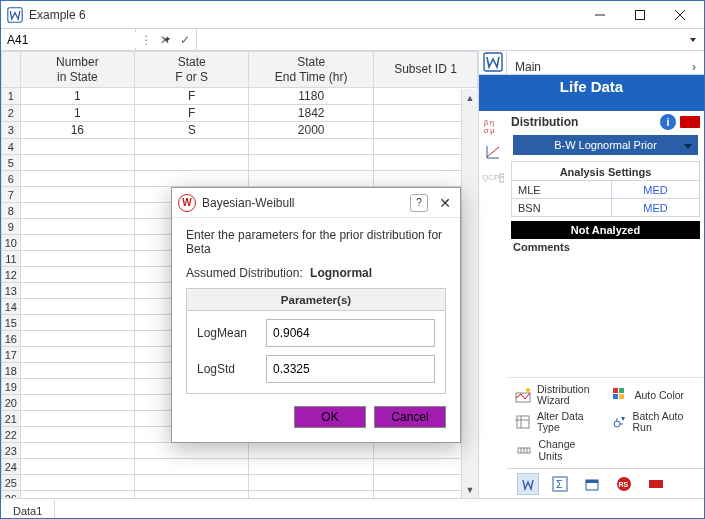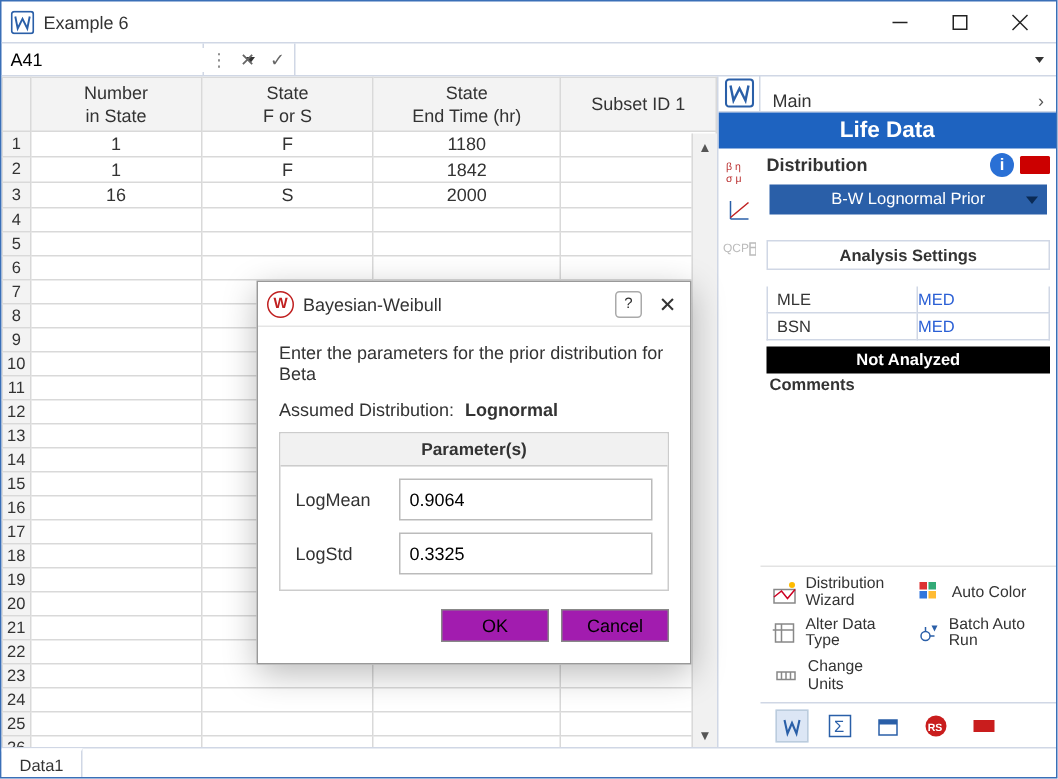--- a/index.html
+++ b/index.html
@@ -45,34 +45,34 @@
 
 .sheetbar { height:22px; border-top:1px solid #d0d7e5; display:flex; align-items:stretch; font-size:11px;}
 .sheetbar .tab { padding:2px 12px; border-right:1px solid #d0d7e5; border-top:2px solid #fff; background:#fff; display:flex; align-items:center;}
 
 
 .mainbar { height:24px; display:flex; align-items:flex-end; border-bottom:1px solid #d0d7e5; }
 .mainbar .w-icon { width:28px; height:24px; display:flex; align-items:center; justify-content:center; border-right:1px solid #d0d7e5;}
 .mainbar .w-icon svg { width:20px; height:20px;}
 .mainbar .label { flex:1; padding:0 8px; color:#333; }
 .mainbar .chev { width:20px; text-align:center; color:#555; }
-.lifedata-hdr { background:#1e63c0; color:#fff; text-align:center; font-size:15px; font-weight:bold; height:24px; line-height:24px; }
+.lifedata-hdr { background:#1e63c0; color:#fff; text-align:center; font-size:15px; font-weight:bold; height:36px; line-height:24px; }
 .panel-body { flex:1; display:flex; }
 .tool-col { width:28px; display:flex; flex-direction:column; align-items:center; gap:4px; padding-top:4px;}
 .tool-col .t-icon { width:22px; height:22px; display:flex; align-items:center; justify-content:center; font-size:10px; color:#888;}
 .settings { flex:1; display:flex; flex-direction:column; }
 .dist-row { height:22px; display:flex; align-items:center; padding:0 4px; }
 .dist-row .lbl { flex:1; font-weight:bold; }
 .dist-row .info { width:16px; height:16px; border-radius:50%; background:#2a70d5; color:#fff; font-size:11px; font-weight:bold; display:flex; align-items:center; justify-content:center; margin-right:4px;}
 .dist-row .red-pill { width:20px; height:12px; background:#c00; border-radius:1px;}
 .dist-sel { margin:2px 6px 6px; height:20px; background:#2a5fa8; color:#fff; display:flex; align-items:center; justify-content:center; font-size:11px; position:relative;}
 .dist-sel .dd { position:absolute; right:6px; top:4px; }
-.analysis-hdr { text-align:center; font-weight:bold; height:20px; line-height:20px; border:1px solid #d0d7e5; margin:11px 4px; font-size:11px;}
+.analysis-hdr { text-align:center; font-weight:bold; height:20px; line-height:20px; border:1px solid #d0d7e5; margin:0 4px; font-size:11px;}
 .kv { display:flex; margin:0 4px; }
-.kv>div { flex:1; border:1px solid #d0d7e5; border-top:0; height:18px; line-height:18px; font-size:11px; text-align:left;}
+.kv>div { flex:1; border:1px solid #d0d7e5; border-top:0; height:18px; line-height:18px; font-size:11px; text-align:center;}
 .kv>div:first-child { border-right:0; text-align:left; padding:0 6px;}
 .kv>div.val { color:#2a5fd5; }
 .not-analyzed { background:#000; color:#fff; text-align:center; font-weight:bold; height:18px; line-height:18px; margin:4px 4px 0; font-size:11px;}
 .comments-hdr { font-weight:bold; font-size:11px; padding:2px 6px; }
 .comments-box { flex:1; margin:0 4px 4px; }
 .actions { display:grid; grid-template-columns:1fr 1fr; gap:4px 10px; padding:6px 8px; font-size:10.5px; border-top:1px solid #e3e3e3;}
 .actions .act { display:flex; align-items:center; gap:6px;}
 .actions .act .ic { width:18px; height:18px; display:flex; align-items:center; justify-content:center;}
 .btmbar { height:30px; border-top:1px solid #d0d7e5; display:flex; align-items:center; gap:10px; padding:0 10px; }
 .btmbar .bic { width:22px; height:22px; display:flex; align-items:center; justify-content:center;}

